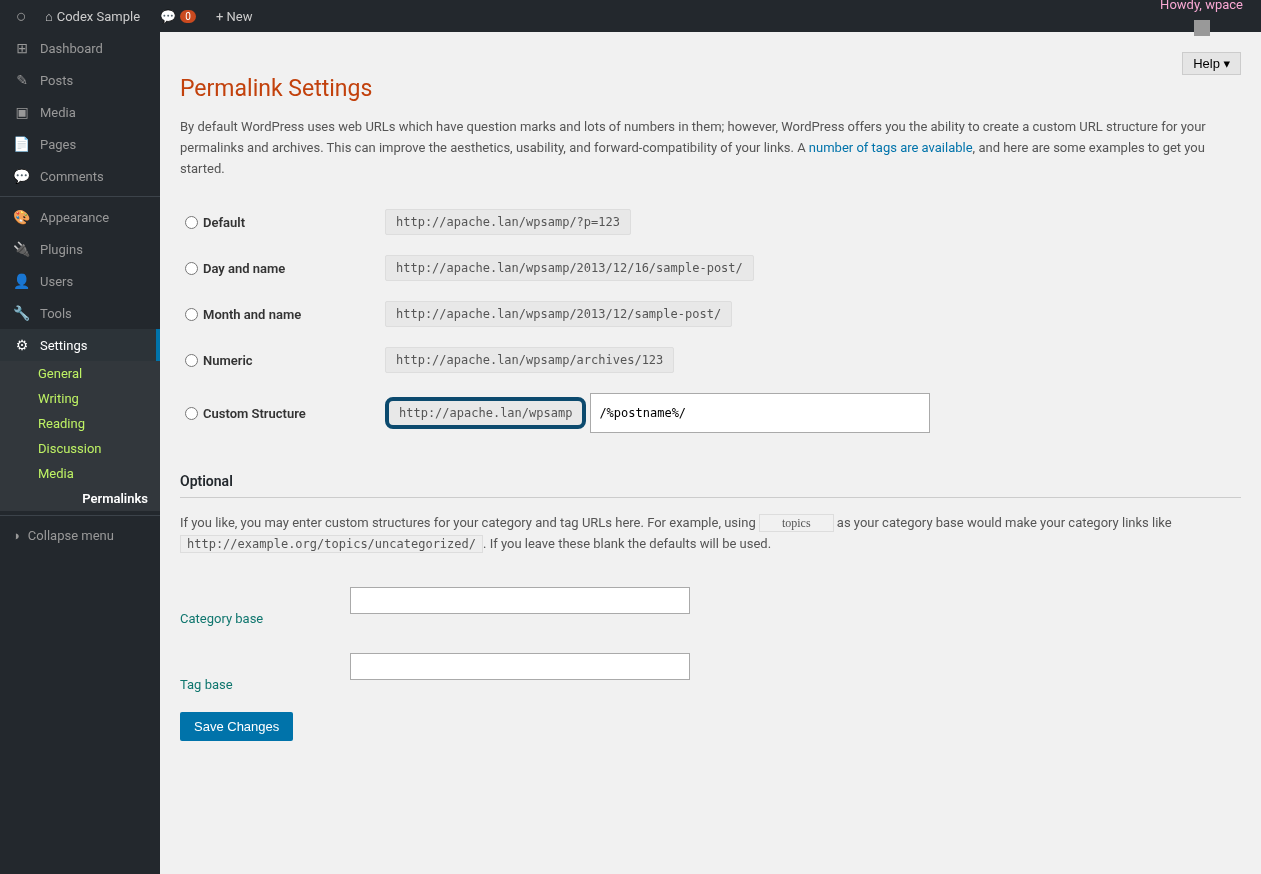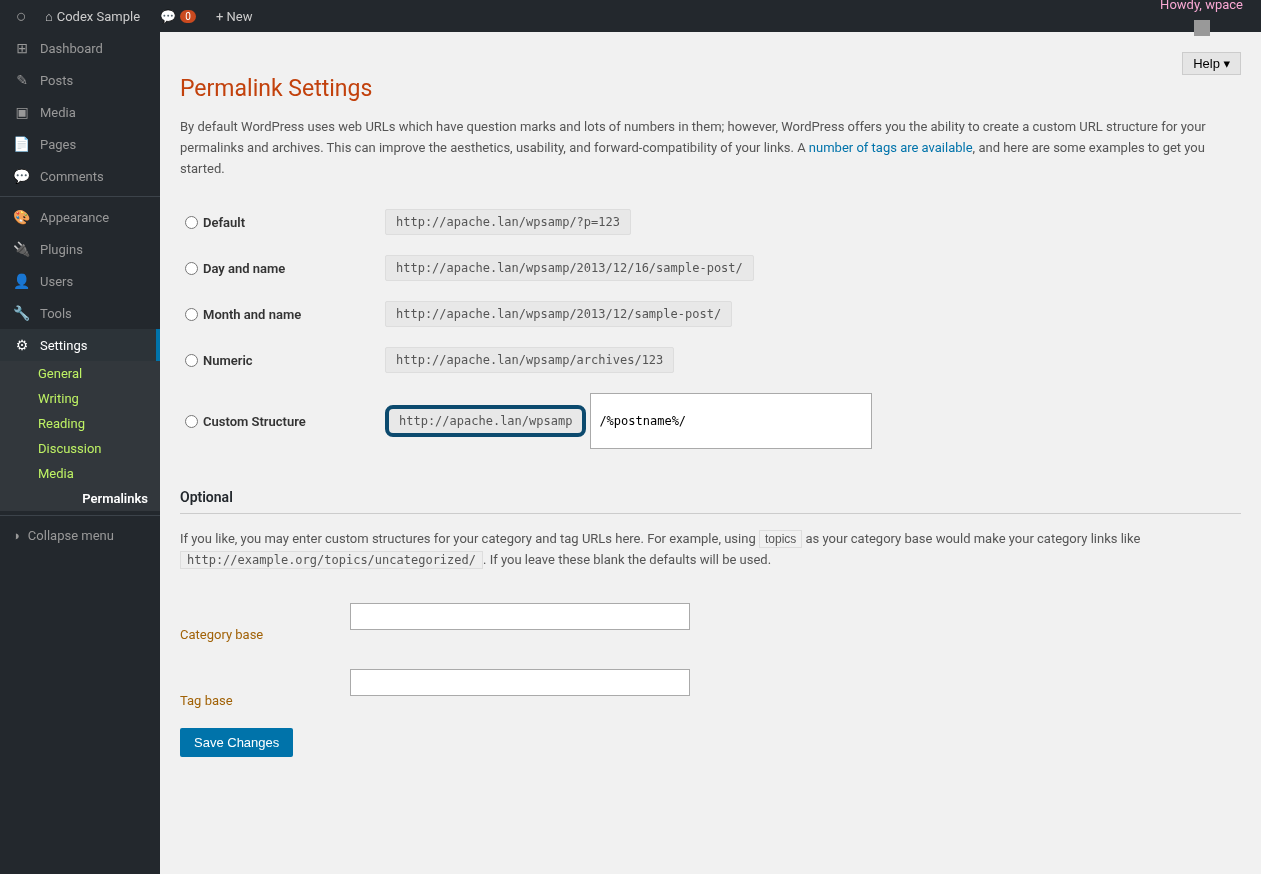--- a/index.html
+++ b/index.html
@@ -127,47 +127,47 @@
       border: 4px solid #0c4a6e;
       padding: 5px 10px;
       font-family: monospace;
       font-size: 12px;
       color: #555;
       display: inline-block;
       border-radius: 8px;
     }
     .custom-structure-input {
       border: 1px solid #aaa;
-      padding: 20px 8px;
+      padding: 12px 8px;
       font-family: monospace;
       font-size: 12px;
-      width: 282px;
+      width: 340px;
     }
 
     input[type="radio"] { cursor: pointer; }
 
     .optional-section { margin-top: 10px; }
     .optional-text { font-size: 13px; color: #555; line-height: 1.6; margin-bottom: 20px; }
     .optional-text code {
       background: #f1f1f1;
       border: 1px solid #ddd;
-      padding: 1px 5px;
-      font-family: Liberation Sans, sans-serif;
+      padding: 1px 22px;
+      font-family: Liberation Serif, serif;
       font-size: 12px;
     }
     .optional-text .inline-code {
       background: #eee;
       border: 1px solid #ddd;
       padding: 1px 6px;
       font-family: monospace;
       font-size: 12px;
     }
 
     .form-field-row { margin-bottom: 15px; display: flex; align-items: center; gap: 20px; }
-    .form-field-label { width: 150px; font-size: 13px; color: #a16207; margin-top: 36px; }
+    .form-field-label { width: 150px; font-size: 13px; color: #0f766e; margin-top: 36px; }
     .form-field-input {
       border: 1px solid #aaa;
       padding: 5px 8px;
       width: 340px;
       font-size: 13px;
     }
 
     .save-btn {
       background: #0073aa;
       color: #fff;

